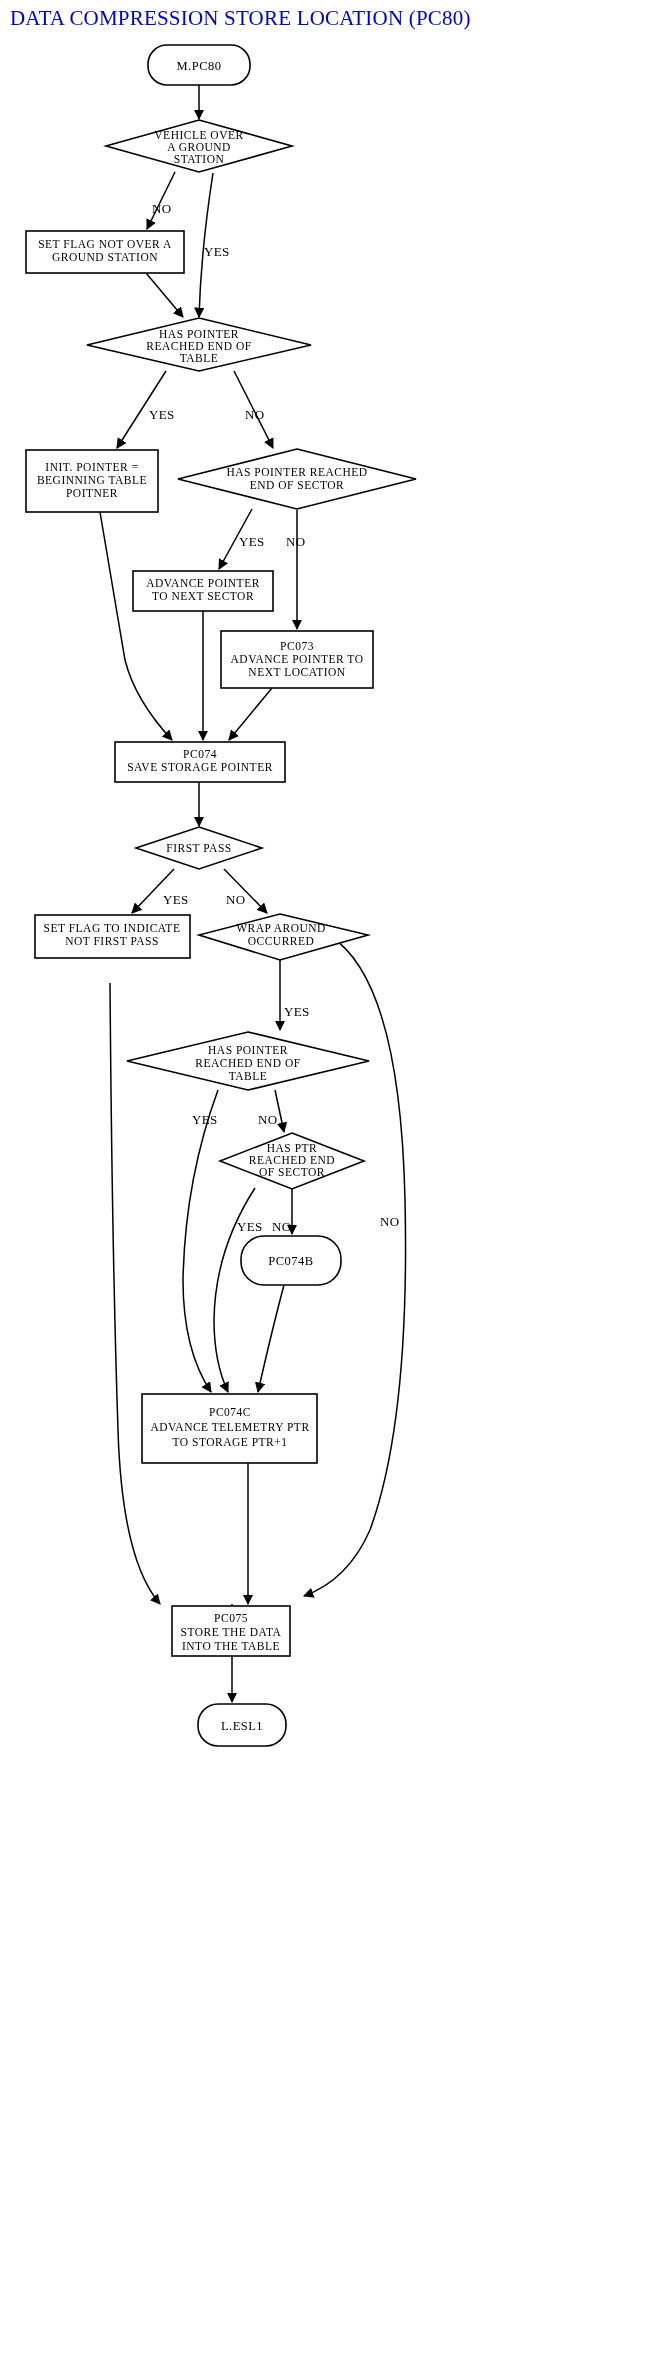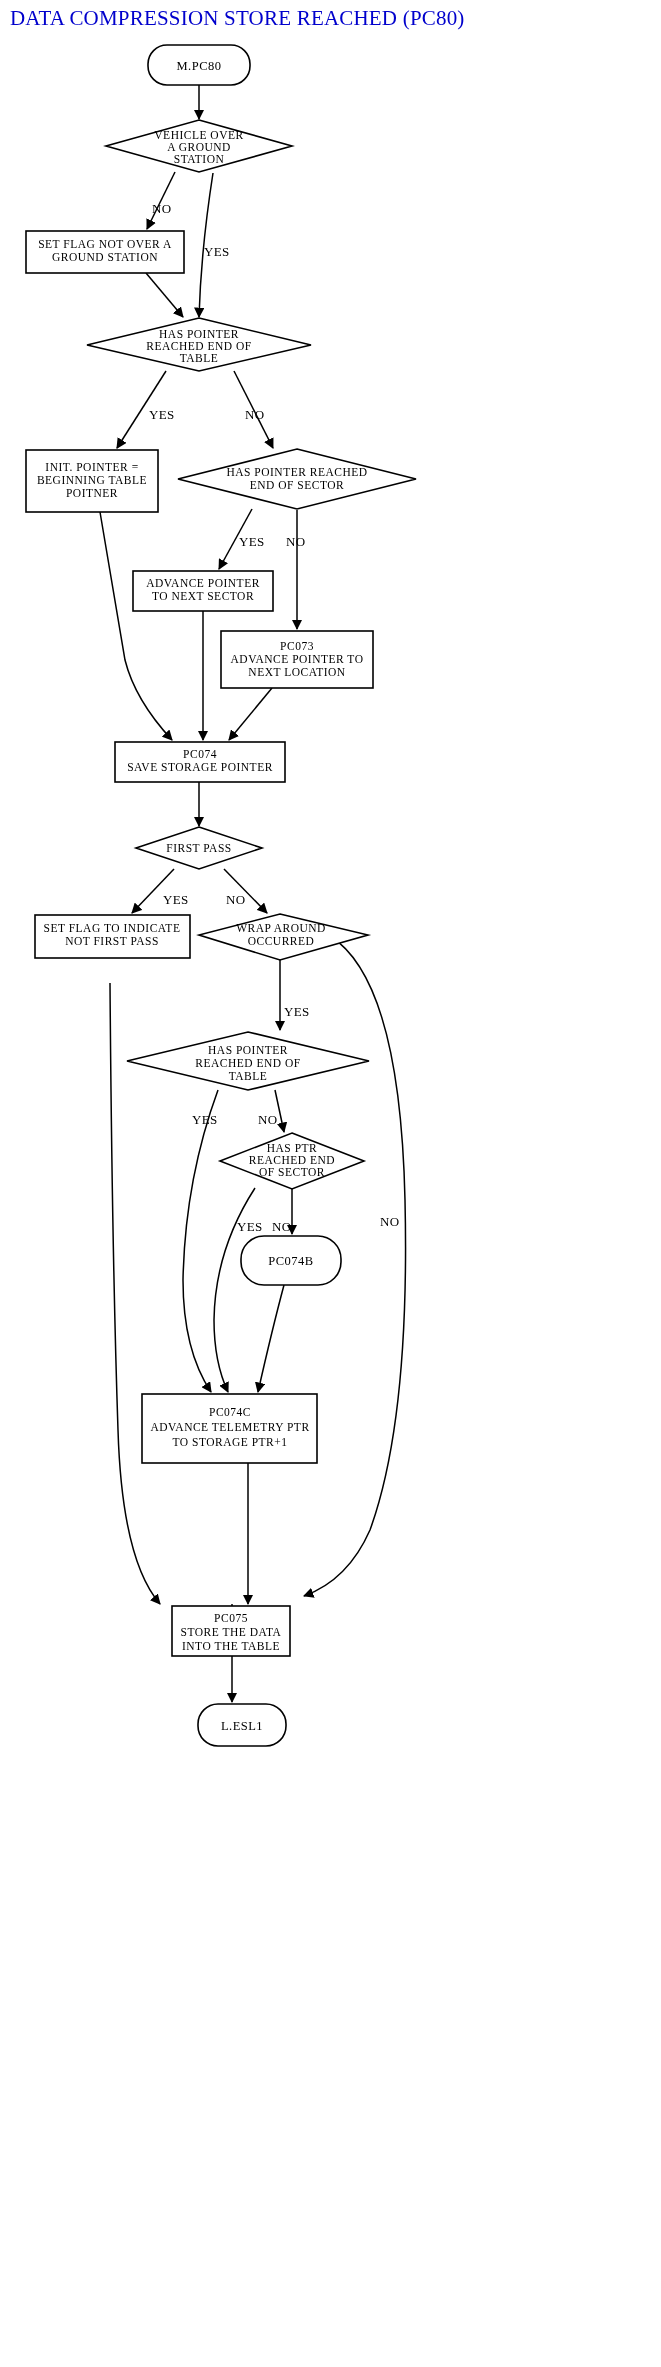--- a/index.html
+++ b/index.html
@@ -63,21 +63,21 @@
     font-family: "Liberation Serif", "DejaVu Serif", serif;
     font-size: 13px;
     fill: #000000;
     text-anchor: start;
     letter-spacing: 0.3px;
   }
 </style>
 </head>
 <body>
 
-<div id="page-title">DATA COMPRESSION STORE REACHED (PC80)</div>
+<div id="page-title">DATA COMPRESSION STORE LOCATION (PC80)</div>
 
 <svg id="flow-svg" viewBox="0 0 661 2367" xmlns="http://www.w3.org/2000/svg">
 
   <defs>
     <marker id="arrow" viewBox="0 0 10 10" refX="9" refY="5" markerWidth="7" markerHeight="7" orient="auto-start-reverse">
       <path d="M 0 0 L 10 5 L 0 10 z" class="arrowhead"></path>
     </marker>
   </defs>
 
   <path class="edge" d="M 199 85 L 199 119" marker-end="url(#arrow)"></path>

